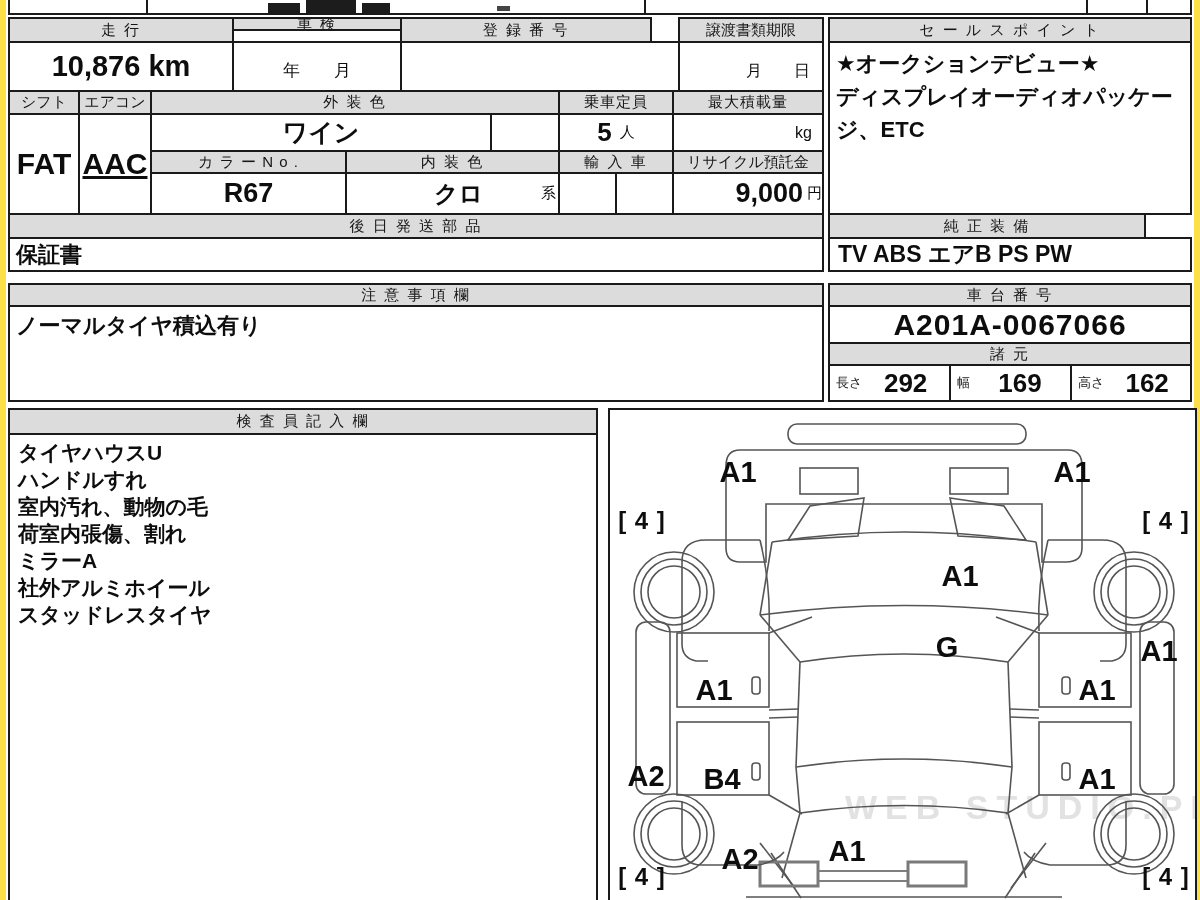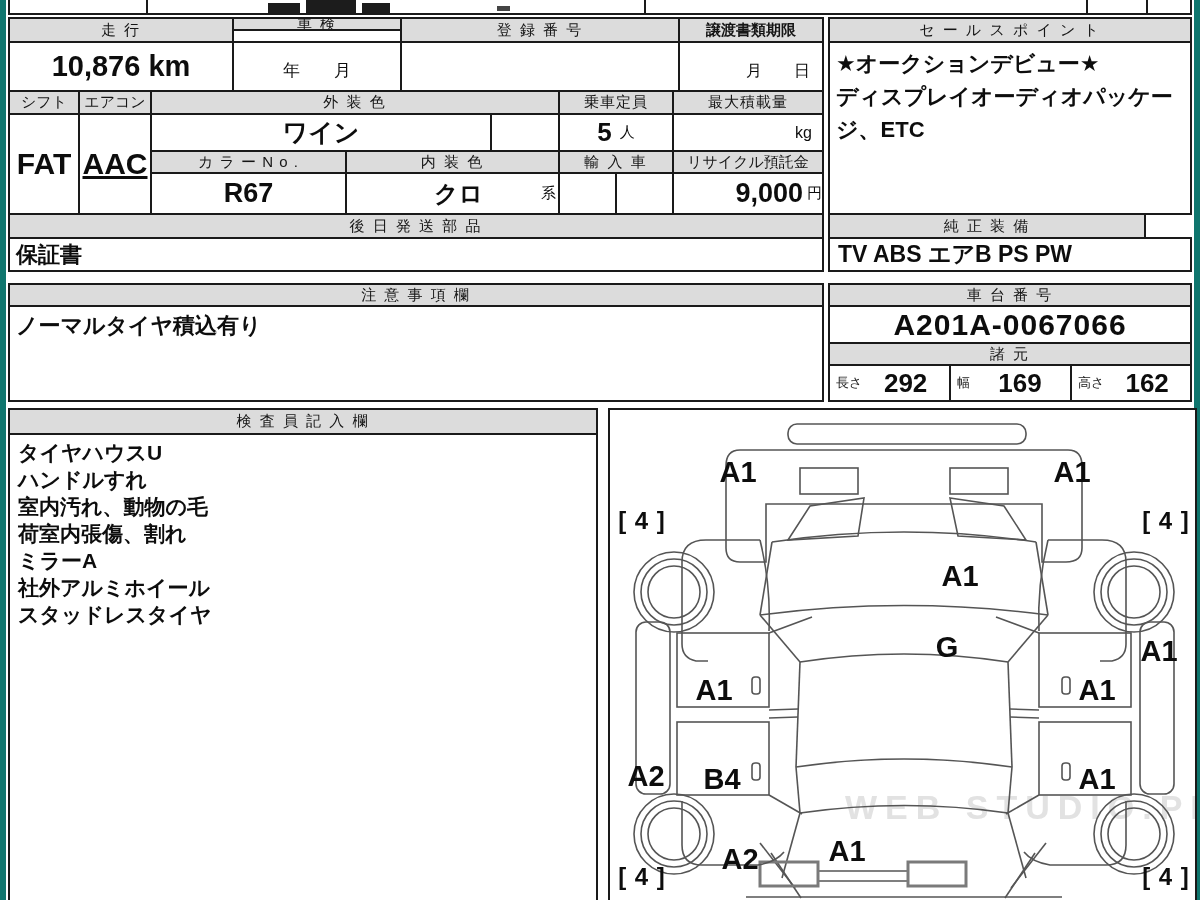--- a/index.html
+++ b/index.html
@@ -1,16 +1,16 @@
 <!DOCTYPE html>
 <html><head>
 <meta charset="utf-8">
 <style>
   html,body{margin:0;padding:0;}
-  .page{position:relative;width:1200px;height:900px;overflow:hidden;background:#0f766e;
+  .page{position:relative;width:1200px;height:900px;overflow:hidden;background:#fde047;
         font-family:"Liberation Sans","DejaVu Sans",sans-serif;color:#0d0d0d;}
   .sheet{position:absolute;left:6px;top:0;width:1188px;height:900px;background:#ffffff;}
   .c{position:absolute;box-sizing:border-box;border:2px solid #1a1a1a;background:#fff;
      display:flex;align-items:center;justify-content:center;overflow:hidden;white-space:nowrap;}
   .g{background:#dcdcdc;font-size:15px;letter-spacing:2px;color:#151515;}
   .v{font-weight:700;}
   .unit{font-size:15px;font-weight:400;margin-left:8px;}
   .left{justify-content:flex-start;}
   .right{justify-content:flex-end;}
   .top{align-items:flex-start;}
@@ -40,22 +40,22 @@
   <div class="c sliver" style="left:644px;top:0;width:444px;height:15px;"></div>
   <div class="c sliver" style="left:1086px;top:0;width:62px;height:15px;"></div>
   <div class="c sliver" style="left:1146px;top:0;width:46px;height:15px;"></div>
   <div class="frag" style="left:268px;top:3px;width:32px;height:10px;"></div>
   <div class="frag" style="left:306px;top:0;width:50px;height:13px;"></div>
   <div class="frag" style="left:362px;top:3px;width:28px;height:10px;"></div>
   <div class="frag" style="left:497px;top:6px;width:13px;height:5px;background:#444;"></div>
 
   <div class="c g" style="left:8px;top:17px;width:226px;height:26px;">走 行</div>
   <div class="c g" style="left:232px;top:17px;width:170px;height:14px;">車 検</div>
-  <div class="c g" style="left:400px;top:17px;width:280px;height:26px;">登 録 番 号</div>
-  <div class="c g" style="left:678px;top:17px;width:146px;height:26px;letter-spacing:0;font-weight:bold;">譲渡書類期限</div>
+  <div class="c g" style="left:400px;top:17px;width:252px;height:26px;">登 録 番 号</div>
+  <div class="c g" style="left:678px;top:17px;width:146px;height:26px;letter-spacing:0;">譲渡書類期限</div>
 
   <div class="c v" style="left:8px;top:41px;width:226px;height:51px;font-size:29px;">10,876 km</div>
   <div class="c" style="left:232px;top:41px;width:170px;height:51px;font-size:17px;align-items:flex-end;padding-bottom:8px;">年　　月</div>
   <div class="c" style="left:400px;top:41px;width:280px;height:51px;"></div>
   <div class="c" style="left:678px;top:41px;width:146px;height:51px;font-size:16px;align-items:flex-end;justify-content:flex-end;padding:0 12px 8px 0;">月　　日</div>
 
   <div class="c g" style="left:8px;top:90px;width:72px;height:25px;letter-spacing:0;">シフト</div>
   <div class="c g" style="left:78px;top:90px;width:74px;height:25px;letter-spacing:0;">エアコン</div>
   <div class="c g" style="left:150px;top:90px;width:410px;height:25px;">外 装 色</div>
   <div class="c g" style="left:558px;top:90px;width:116px;height:25px;letter-spacing:1px;">乗車定員</div>

